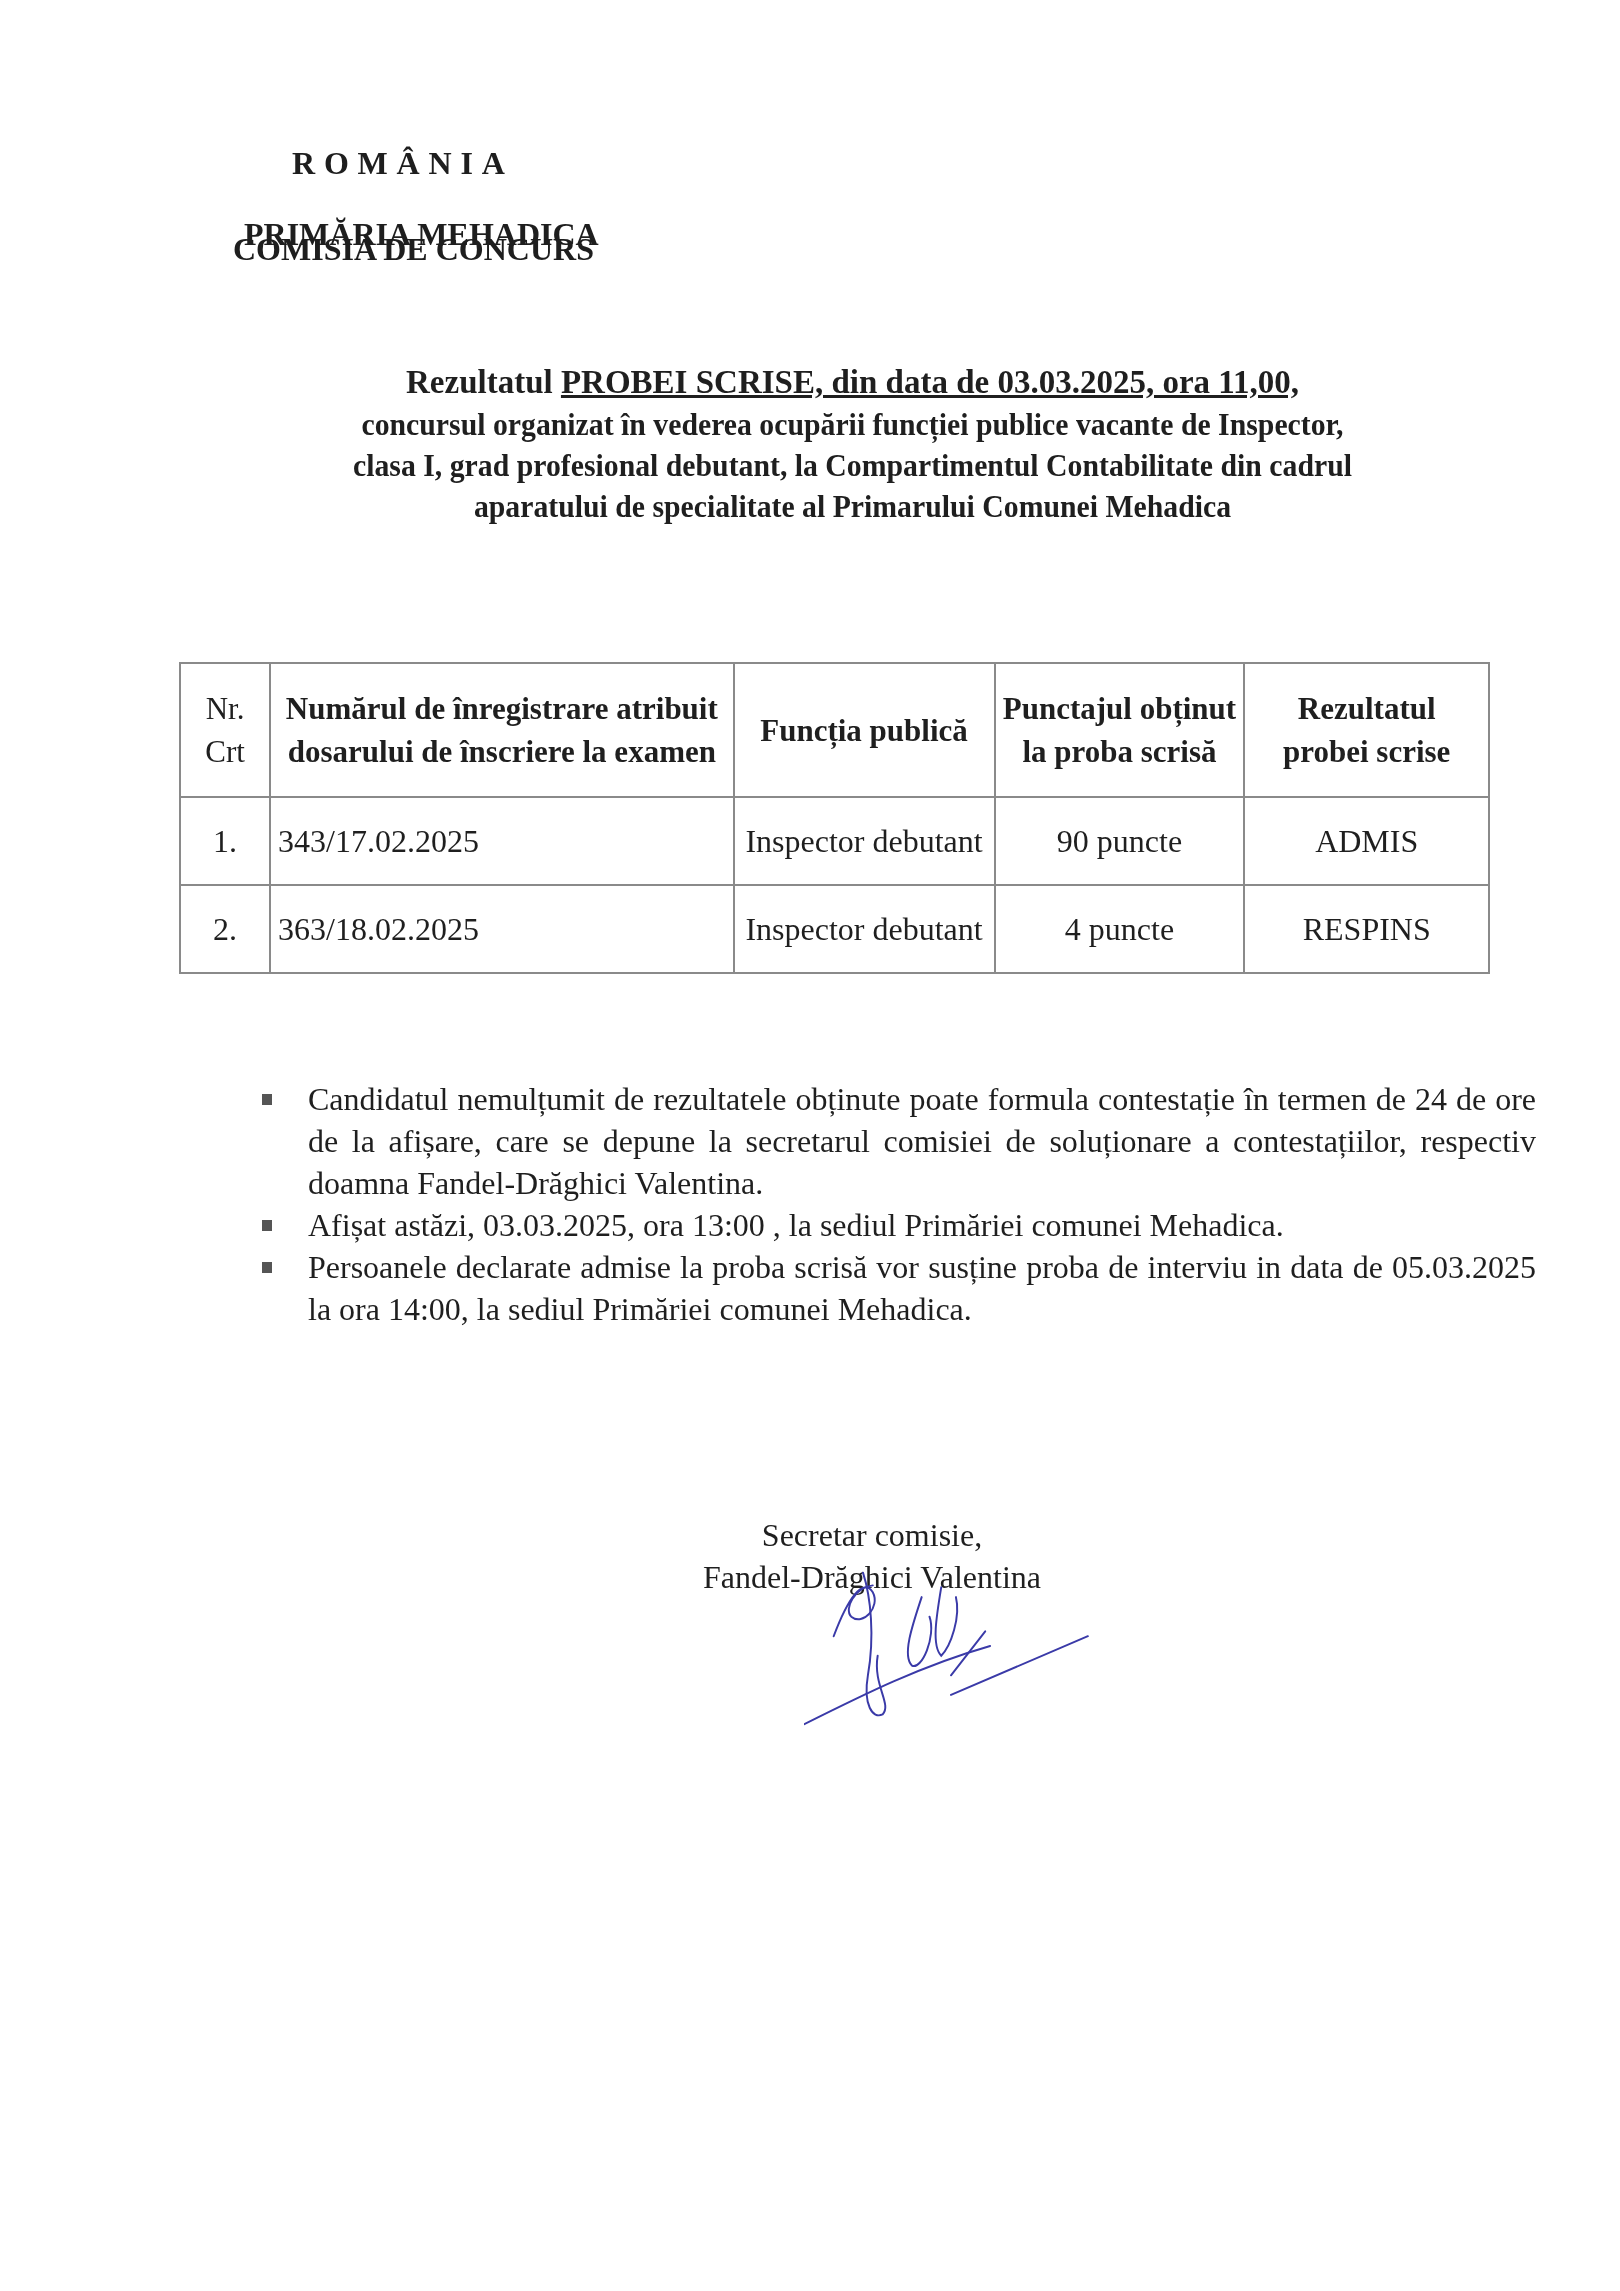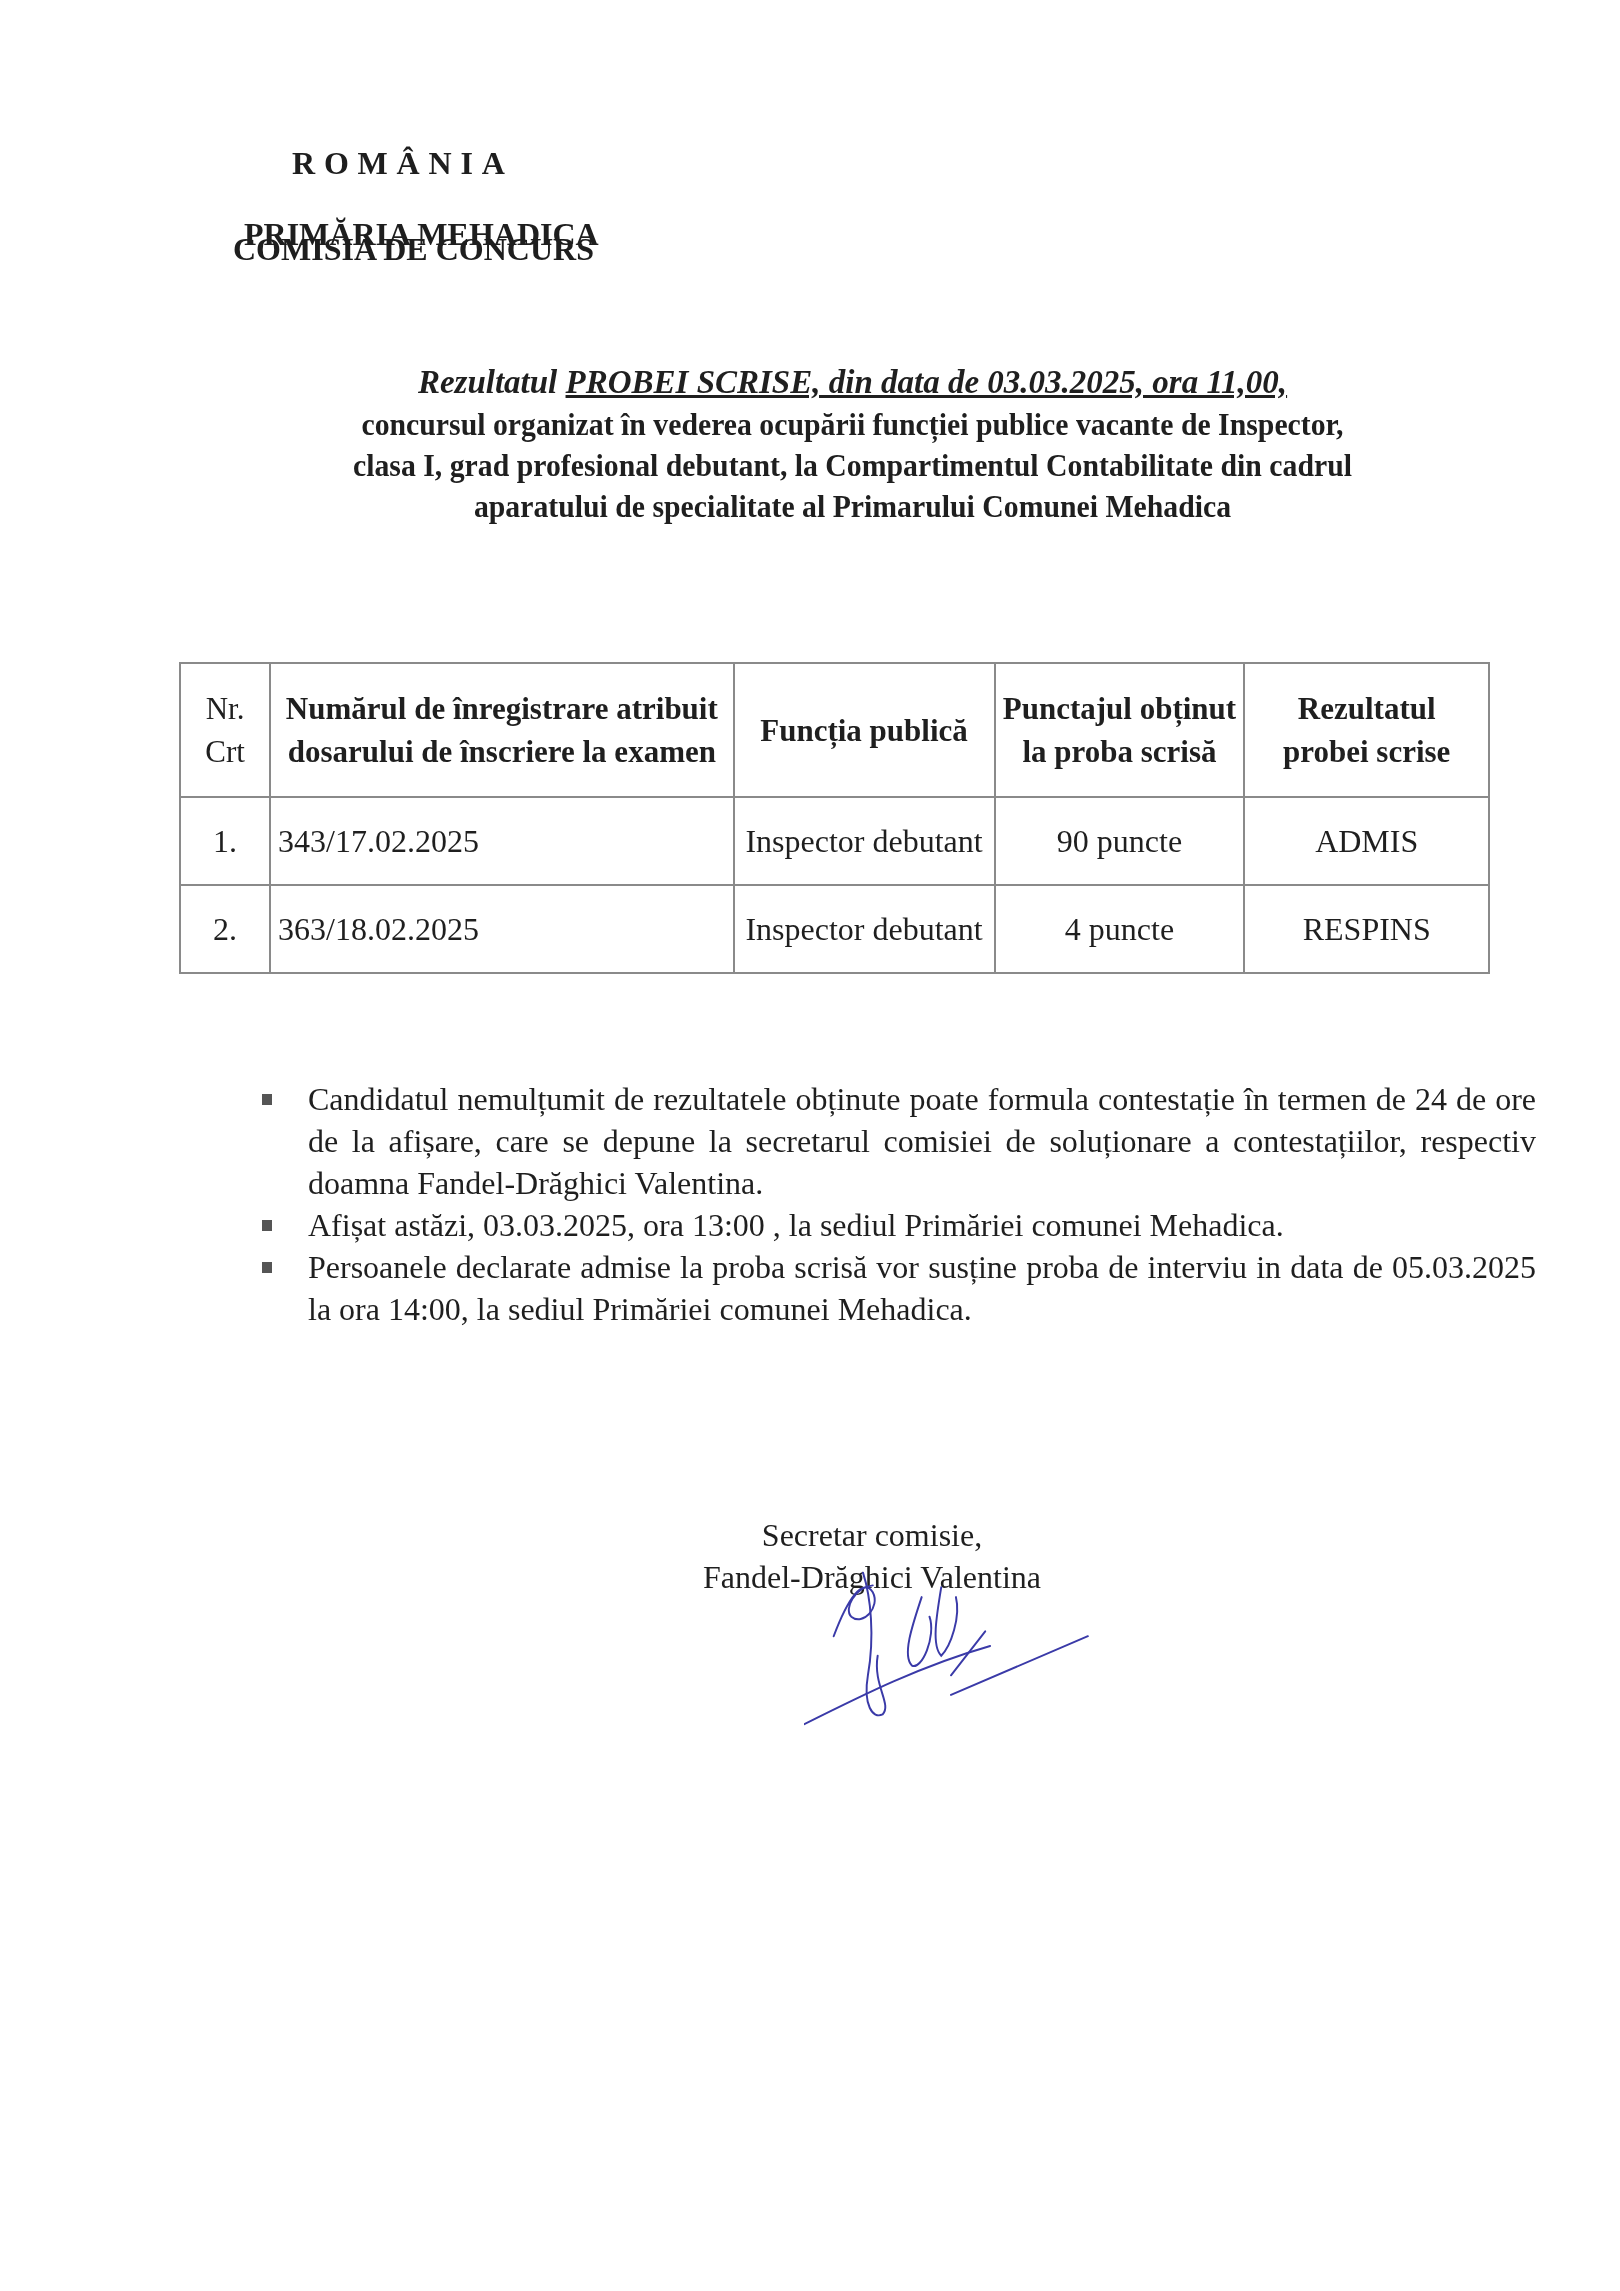--- a/index.html
+++ b/index.html
@@ -6,21 +6,21 @@
     body {
       width: 1620px; height: 2292px; position: relative; overflow: hidden;
       font-family: "Liberation Serif", "DejaVu Serif", serif; color: #1f1f1f;
     }
     .hdr { position: absolute; font-weight: bold; font-size: 32px; line-height: 1; color: #1e1e1e; }
     .hdr.l1 { left: 292px; top: 147px; letter-spacing: 8.8px; }
     .hdr.l2 { left: 244px; top: 190px; margin-top: 28px; }
     .hdr.l3 { left: 197px; top: 233px; margin-left: 36px; }
 
     .title-block { position: absolute; left: 176px; top: 361px; width: 1353px; text-align: center; font-weight: bold; }
-    .title-line1 { font-size: 33px; font-style: italic; line-height: 43px; text-align: center; }
+    .title-line1 { font-size: 33px; line-height: 43px; text-align: center; }
     .title-line1 .ul { text-decoration: underline; text-decoration-thickness: 2.9px; }
     .subtitle { font-size: 31px; line-height: 41px; transform: scaleX(0.96); }
 
     table.results {
       position: absolute; left: 179px; top: 662px; width: 1311px;
       border-collapse: collapse; font-size: 32px;
     }
     table.results th, table.results td {
       border: 2px solid #8a8a8a; text-align: center; vertical-align: middle; padding: 0 5.9px;
     }

